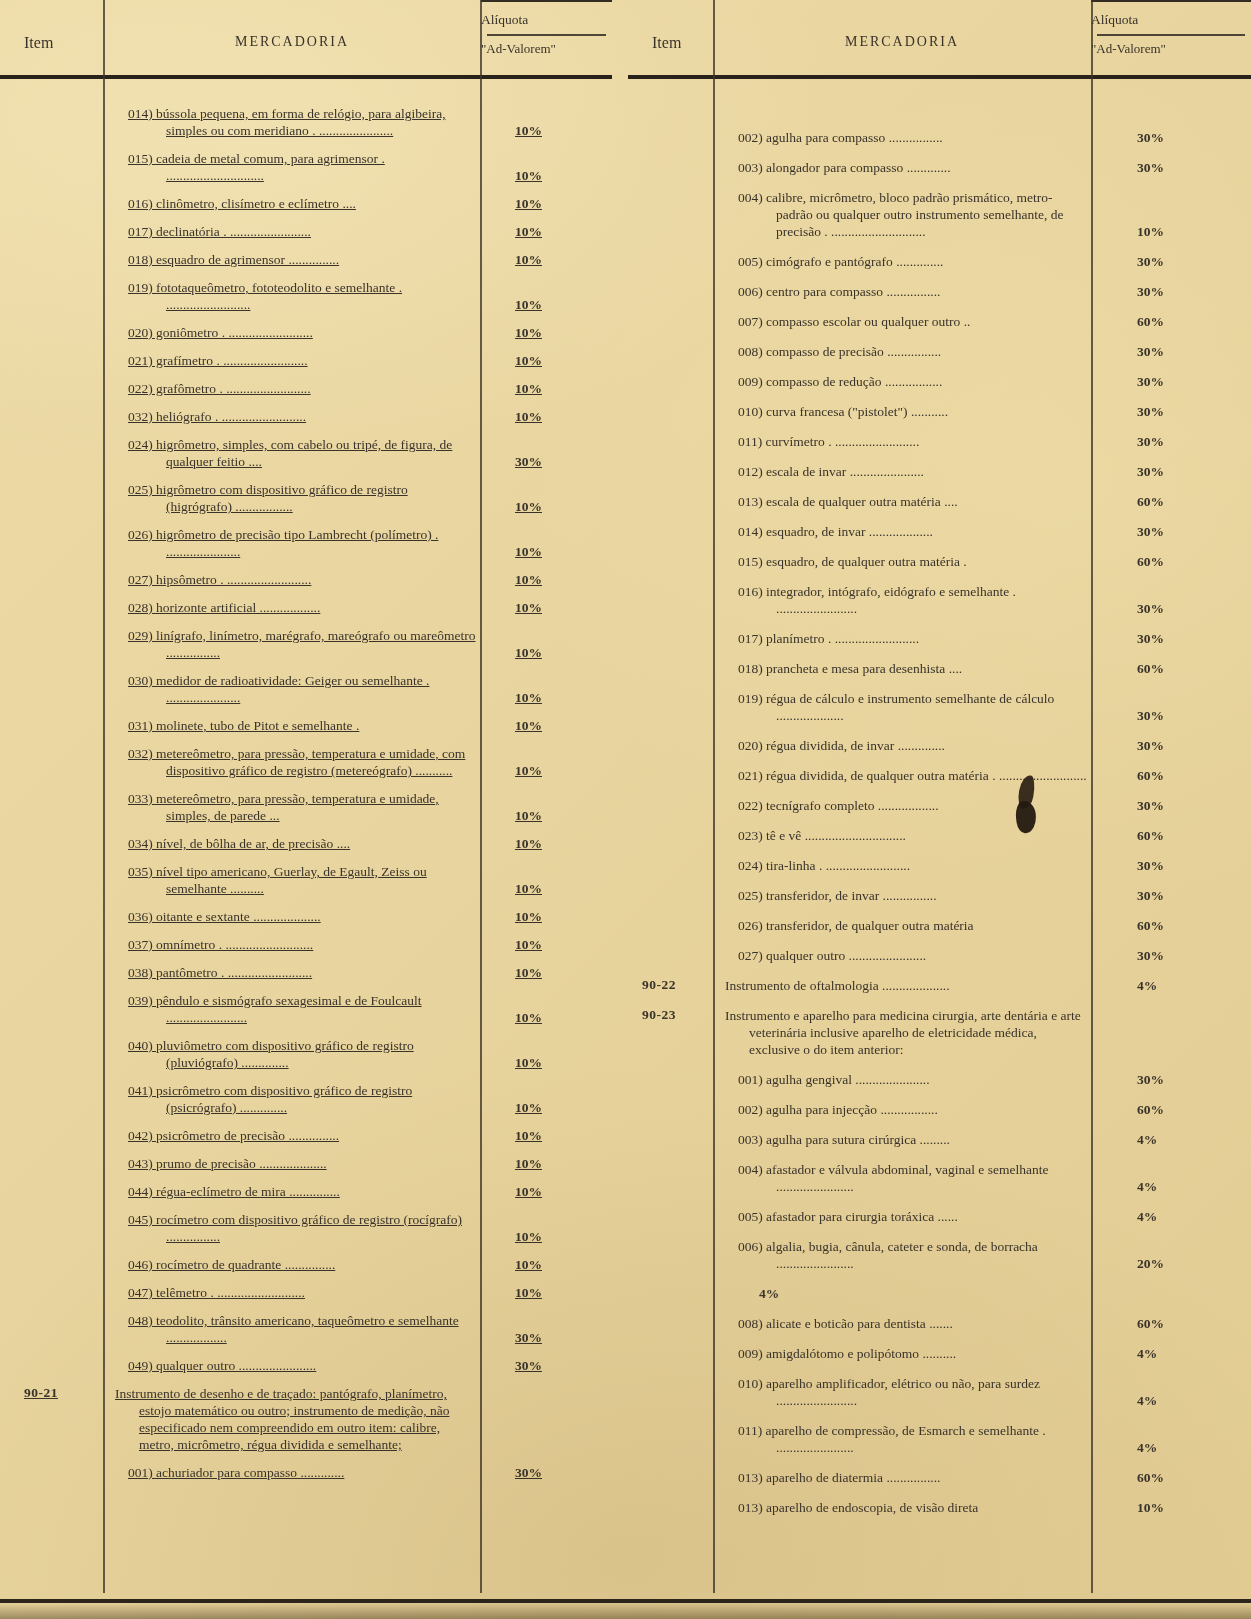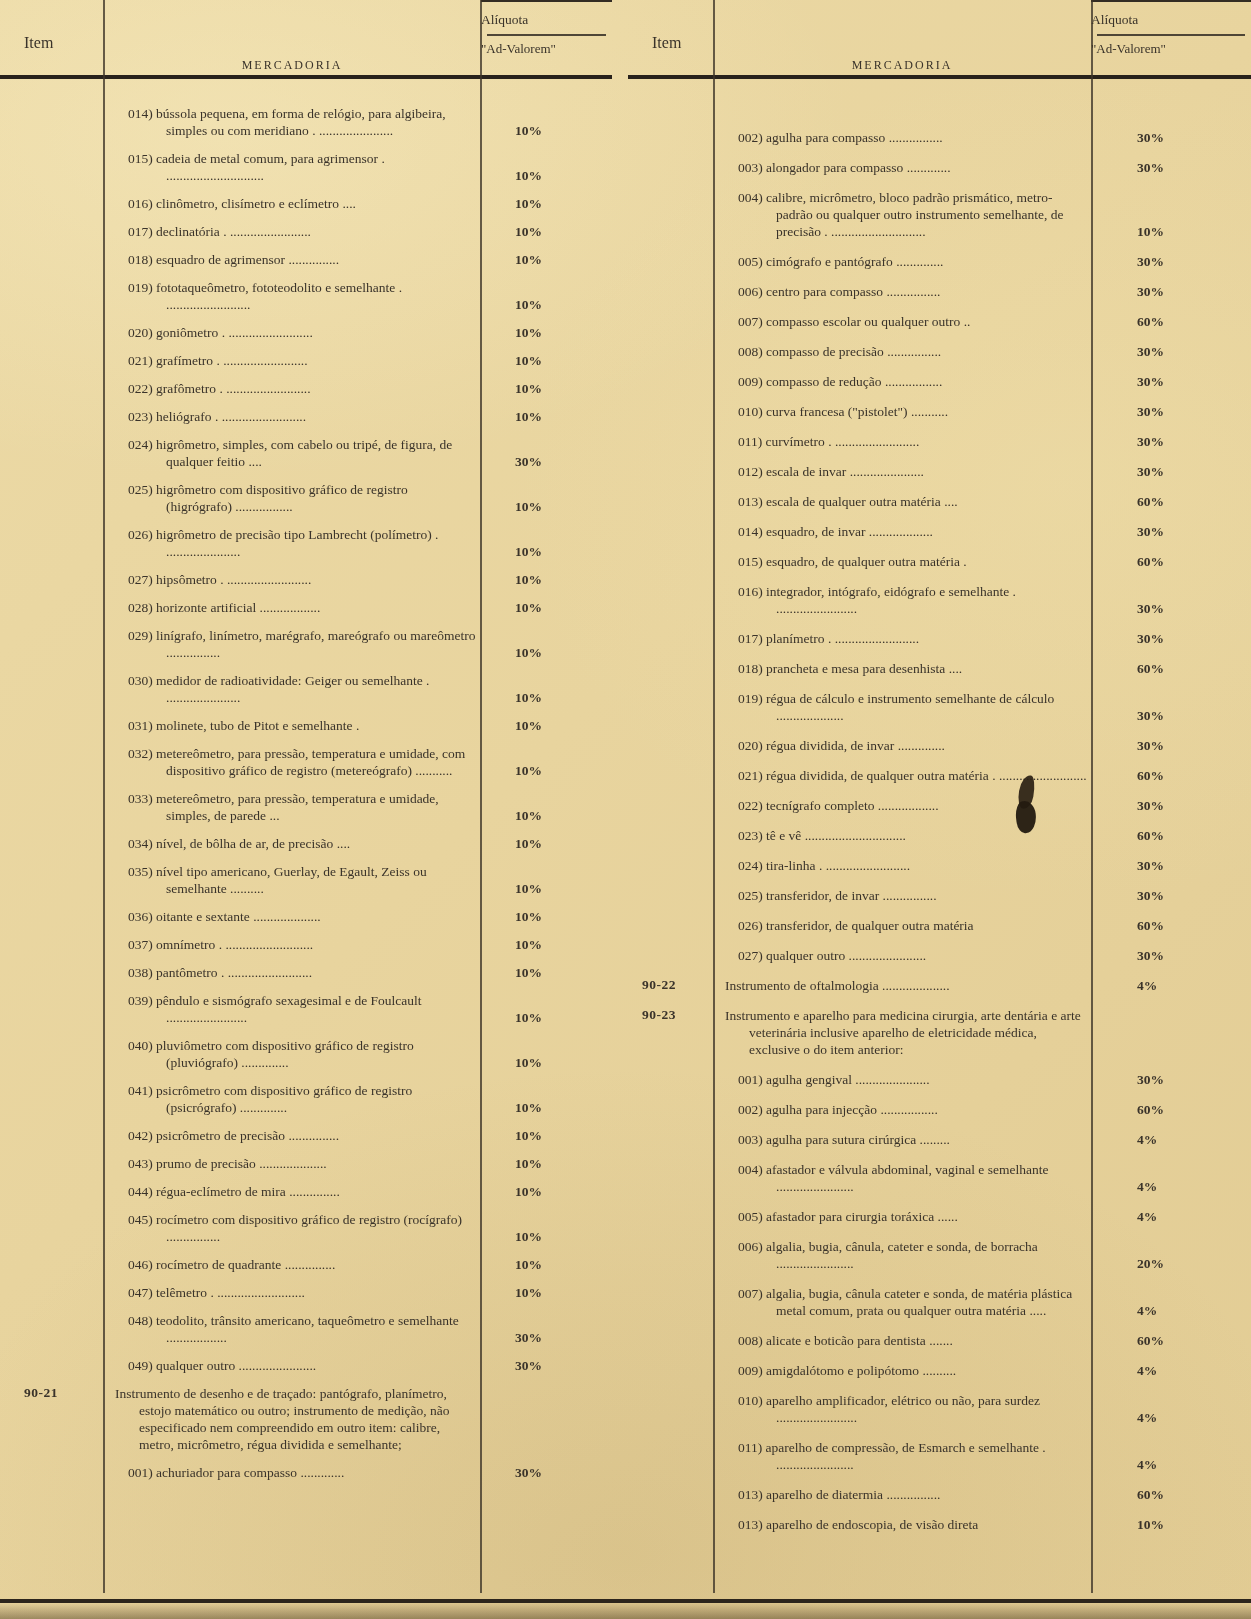--- a/index.html
+++ b/index.html
@@ -18,30 +18,30 @@
     background:linear-gradient(180deg,rgba(90,70,40,0),rgba(66,50,24,.45));}
   .col{position:absolute;top:0;height:1619px;}
   .col-left{left:0;width:612px;}
   .col-right{left:628px;width:623px;}
 
   .col-header{position:relative;height:79px;display:grid;}
   .col-left  .col-header{grid-template-columns:103px 1fr 131px;}
   .col-right .col-header{grid-template-columns:85px 1fr 160px;}
   .col-header::after{content:"";position:absolute;left:0;right:0;bottom:0;height:4px;background:#28221b;}
   .h-item{padding:34px 0 0 24px;font-size:16px;}
-  .h-merc{padding-top:34px;text-align:center;font-size:12px;letter-spacing:2px;margin-top:24px;}
+  .h-merc{padding-top:34px;text-align:center;font-size:14px;letter-spacing:2px;}
   .h-rate{position:relative;text-align:left;padding-top:10px;font-size:13.5px;border-top:2px solid #332c23;}
   .h-rate .rule{height:2px;background:rgba(51,44,35,.85);margin:6px 6px 5px;}
   .h-rate2{font-size:13px;}
 
   .rows{position:relative;}
   .col-left  .rows{padding-top:26px;}
   .col-right .rows{padding-top:50px;}
   .row{display:grid;}
-  .col-left  .row{grid-template-columns:103px 1fr 131px;margin-bottom:11px;}
+  .col-left  .row{grid-template-columns:103px 1fr 131px;margin-bottom:11px;text-decoration:underline;}
   .col-right .row{grid-template-columns:85px 1fr 160px;margin-bottom:13px;}
   .c-code{font-weight:bold;font-size:13.5px;padding-left:24px;letter-spacing:.5px;}
   .col-right .c-code{padding-left:14px;font-family:Liberation Serif, serif;}
   .c-text{font-size:13.5px;line-height:17px;padding-left:63px;text-indent:-38px;padding-right:4px;}
   .section .c-text{padding-left:36px;text-indent:-24px;}
   .c-rate{align-self:end;font-size:13.5px;line-height:17px;font-weight:bold;text-align:left;}
   .col-left  .c-rate{padding-left:34px;}
   .col-right .c-rate{padding-left:46px;}
 
   .vline{position:absolute;top:0;bottom:26px;width:1.5px;background:rgba(62,52,40,.78);}
@@ -114,21 +114,21 @@
           <div class="c-text">021) grafímetro . .........................</div>
           <div class="c-rate">10%</div>
         </div>
         <div class="row">
           <div class="c-code"></div>
           <div class="c-text">022) grafômetro . .........................</div>
           <div class="c-rate">10%</div>
         </div>
         <div class="row">
           <div class="c-code"></div>
-          <div class="c-text">023) heliógrafo . .........................</div>
+          <div class="c-text">032) heliógrafo . .........................</div>
           <div class="c-rate">10%</div>
         </div>
         <div class="row">
           <div class="c-code"></div>
           <div class="c-text">024) higrômetro, simples, com cabelo ou tripé, de figura, de qualquer feitio ....</div>
           <div class="c-rate">30%</div>
         </div>
         <div class="row">
           <div class="c-code"></div>
           <div class="c-text">025) higrômetro com dispositivo gráfico de registro (higrógrafo) .................</div>
@@ -445,21 +445,20 @@
           <div class="c-text">005) afastador para cirurgia toráxica ......</div>
           <div class="c-rate">4%</div>
         </div>
         <div class="row">
           <div class="c-code"></div>
           <div class="c-text">006) algalia, bugia, cânula, cateter e sonda, de borracha .......................</div>
           <div class="c-rate">20%</div>
         </div>
         <div class="row">
           <div class="c-code"></div>
-          <div class="c-text">007) algalia, bugia, cânula cateter e sonda, de matéria plástica metal comum, prata ou qualquer outra matéria .....</div>
           <div class="c-rate">4%</div>
         </div>
         <div class="row">
           <div class="c-code"></div>
           <div class="c-text">008) alicate e boticão para dentista .......</div>
           <div class="c-rate">60%</div>
         </div>
         <div class="row">
           <div class="c-code"></div>
           <div class="c-text">009) amigdalótomo e polipótomo ..........</div>

